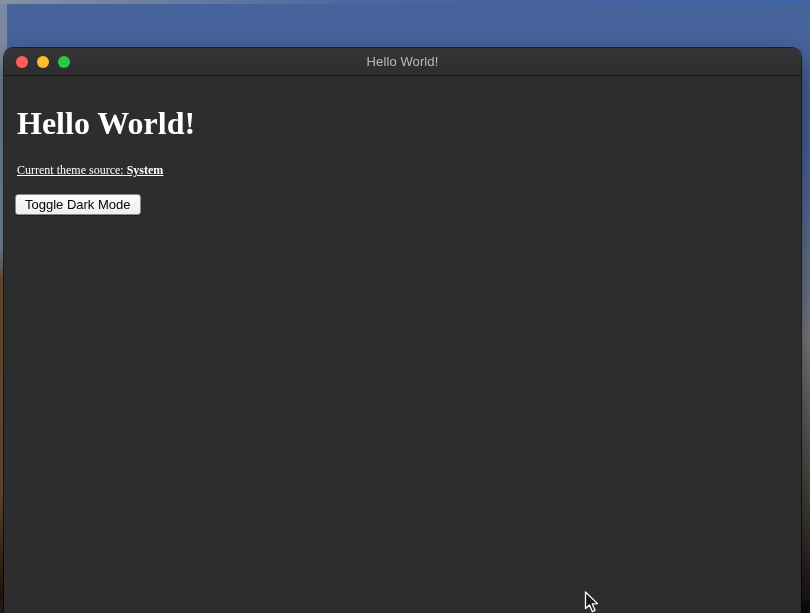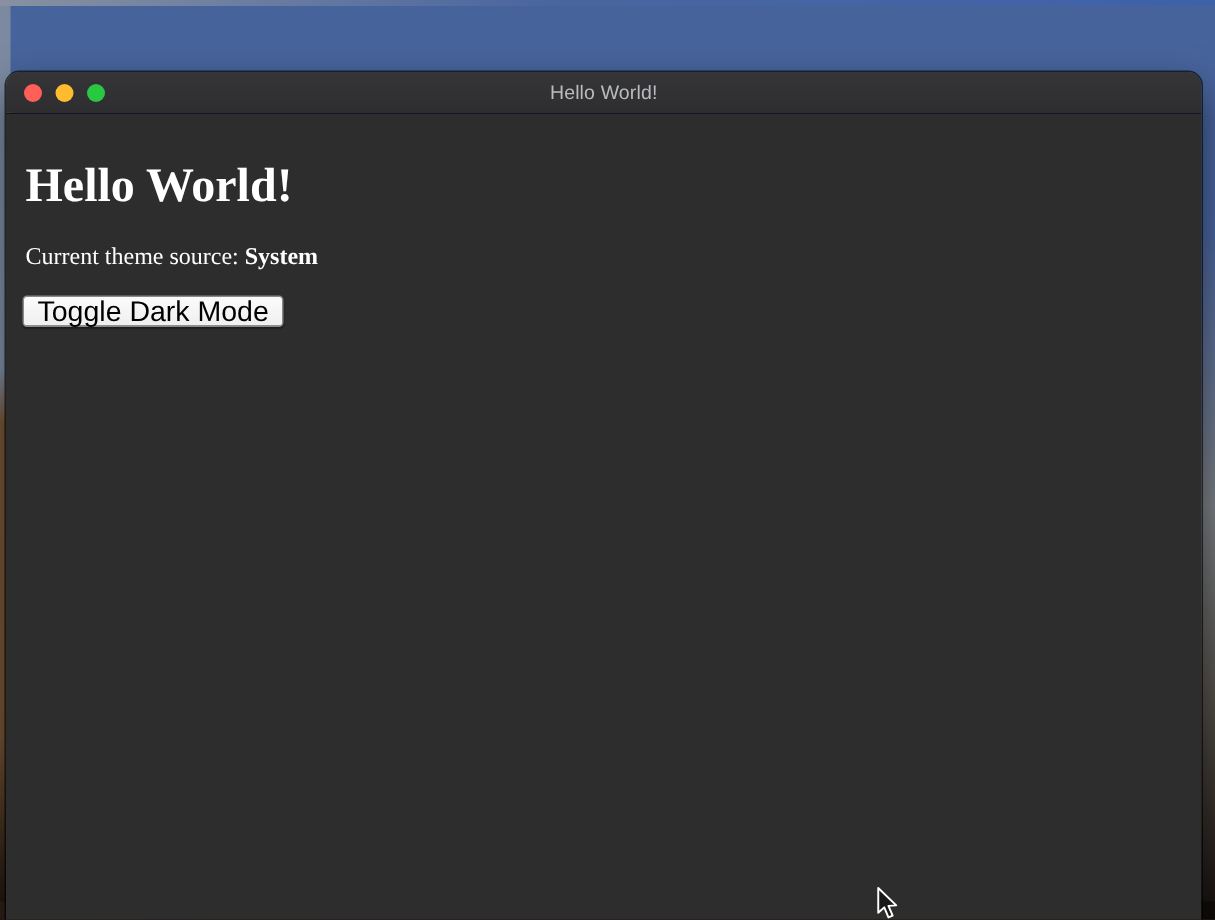--- a/index.html
+++ b/index.html
@@ -28,26 +28,26 @@
   .traffic-lights { position: absolute; left: 12px; top: 0; height: 100%;
     display: flex; align-items: center; gap: 9px; }
   .traffic-light { width: 12px; height: 12px; border-radius: 50%; border: none; padding: 0; cursor: default; }
   .window-title { width: 100%; text-align: center; font-size: 13px; color: #b9bcbf; letter-spacing: .1px; }
 
   .window-content { flex: 1; background: #2e2d2d; color: #ffffff; padding: 8px 8px 0 8px; }
 
   h1.page-heading { font-family: "Liberation Serif", serif; font-weight: bold;
     font-size: 32px; margin: 21px 0 21px 5px; color: #ffffff; }
 
-  p.theme-line { font-family: "Liberation Serif", serif; font-size: 16px;
-    margin: 0 0 16px 5px; color: #ffffff; }
+  p.theme-line { font-family: "Liberation Serif", serif; font-size: 12px;
+    margin: 0 0 16px 5px; color: #ffffff; text-decoration: underline; }
   p.theme-line strong { font-weight: bold; }
 
   .button-row { margin-left: 3px; display: flex; gap: 4px; }
-  .button-row button { font-family: "Liberation Sans", sans-serif; font-size: 19px;
+  .button-row button { font-family: "Liberation Sans", sans-serif; font-size: 13px;
     color: #000; background: linear-gradient(180deg, #fbfbfb 0%, #efefef 100%);
     border: 1px solid #898989; border-radius: 3px; height: 21px; padding: 0 9px;
     box-shadow: 0 1px 1px rgba(0,0,0,.35); cursor: pointer; }
 
   
   .mouse-cursor { position: absolute; left: 584px; top: 591px; width: 15px; height: 22px; pointer-events: none; z-index: 50; }
 </style>
 </head>
 <body>
 

